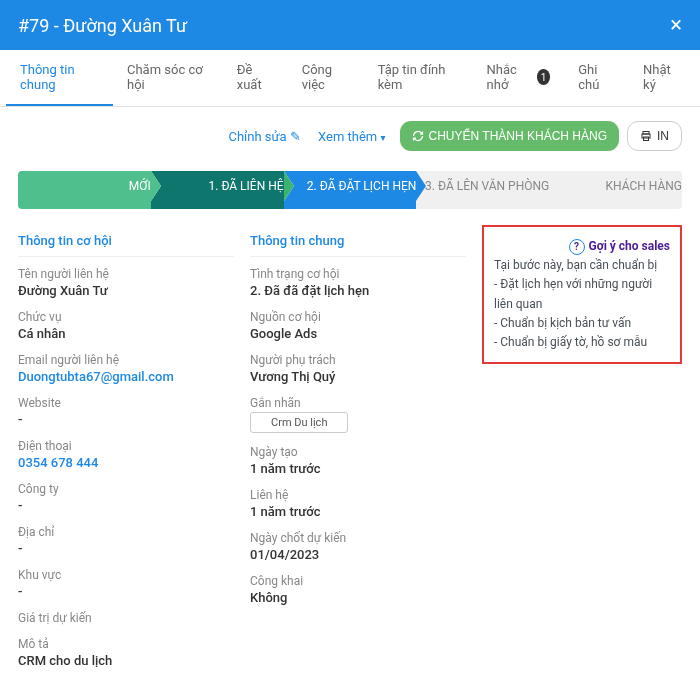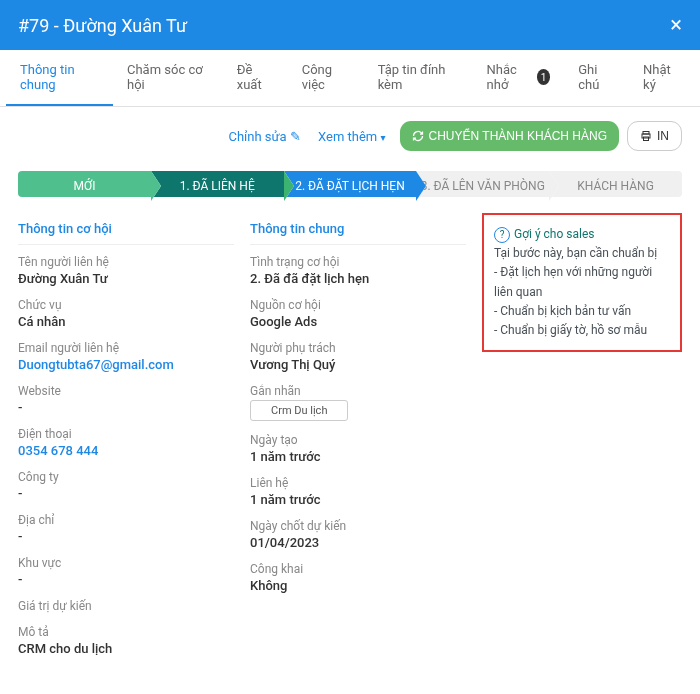--- a/index.html
+++ b/index.html
@@ -12,21 +12,21 @@
 .tab.active { color: #1e88e5; border-bottom-color: #1e88e5; }
 .tab .badge { background: #333; color: #fff; border-radius: 50%; width: 16px; height: 16px; display: inline-flex; align-items: center; justify-content: center; font-size: 10px; }
 .toolbar { display: flex; justify-content: flex-end; align-items: center; padding: 14px 18px; }
 .toolbar-left a { color: #1e88e5; text-decoration: none; font-size: 13px; margin-right: 14px; cursor: pointer; }
 .toolbar-left a .caret { font-size: 10px; }
 .toolbar-right { display: flex; gap: 8px; }
 .btn { padding: 7px 12px; border-radius: 11px; font-size: 12px; border: none; cursor: pointer; display: inline-flex; align-items: center; gap: 5px; }
 .btn-green { background: #66bb6a; color: #fff; }
 .btn-white { background: #fff; color: #333; border: 1px solid #ccc; }
 .stages { display: flex; padding: 0 18px 16px 18px; margin-top: 6px; }
-.stage { flex: 1; position: relative; height: 26px; line-height: 30px; text-align: center; font-size: 12px; color: #fff; }
+.stage { flex: 1; position: relative; height: 38px; line-height: 30px; text-align: right; font-size: 12px; color: #fff; }
 .stage::after { content: ''; position: absolute; right: -10px; top: 0; border-top: 15px solid transparent; border-bottom: 15px solid transparent; z-index: 2; }
 .stage::before { content: ''; position: absolute; left: 0; top: 0; border-top: 15px solid transparent; border-bottom: 15px solid transparent; border-left: 10px solid #fff; z-index: 1; }
 .stage:first-child::before { display: none; }
 .stage:first-child { border-radius: 4px 0 0 4px; }
 .stage:last-child { border-radius: 0 4px 4px 0; }
 .stage:last-child::after { display: none; }
 .stage.s1 { background: #4fc08d; }
 .stage.s1::after { border-left: 10px solid #4fc08d; }
 .stage.s2 { background: #0f766e; }
 .stage.s2::after { border-left: 10px solid #3cb371; }
@@ -38,21 +38,21 @@
 .cols { display: flex; gap: 16px; padding: 0 18px; }
 .col { flex: 1; }
 .col3 { flex: 0 0 200px; }
 .section-title { color: #1e88e5; font-size: 13px; font-weight: 500; padding: 8px 0; border-bottom: 1px solid #eee; margin-bottom: 10px; }
 .field { margin-bottom: 12px; }
 .field-label { font-size: 12px; color: #888; margin-bottom: 2px; }
 .field-value { font-size: 13px; color: #333; font-weight: 500; }
 .field-value.link { color: #1e88e5; }
 .tag { display: inline-block; padding: 3px 20px; border: 1px solid #ccc; border-radius: 3px; font-size: 11px; color: #555; }
 .hint-box { border: 2px solid #e53935; padding: 10px; font-size: 12px; line-height: 1.6; }
-.hint-title { color: #0f766e; font-weight: 400; }
+.hint-title { color: #4c1d95; font-weight: 700; text-align: right; }
 .hint-title::before { content: '?'; display: inline-block; width: 14px; height: 14px; border: 1.5px solid #1e88e5; border-radius: 50%; text-align: center; line-height: 13px; font-size: 10px; margin-right: 4px; }
 .ic { width: 12px; height: 12px; display: inline-block; }
 </style>
 </head>
 <body>
 
 <div class="header">
   <div class="header-title">#79 - Đường Xuân Tư</div>
   <div class="close-x">×</div>
 </div>

